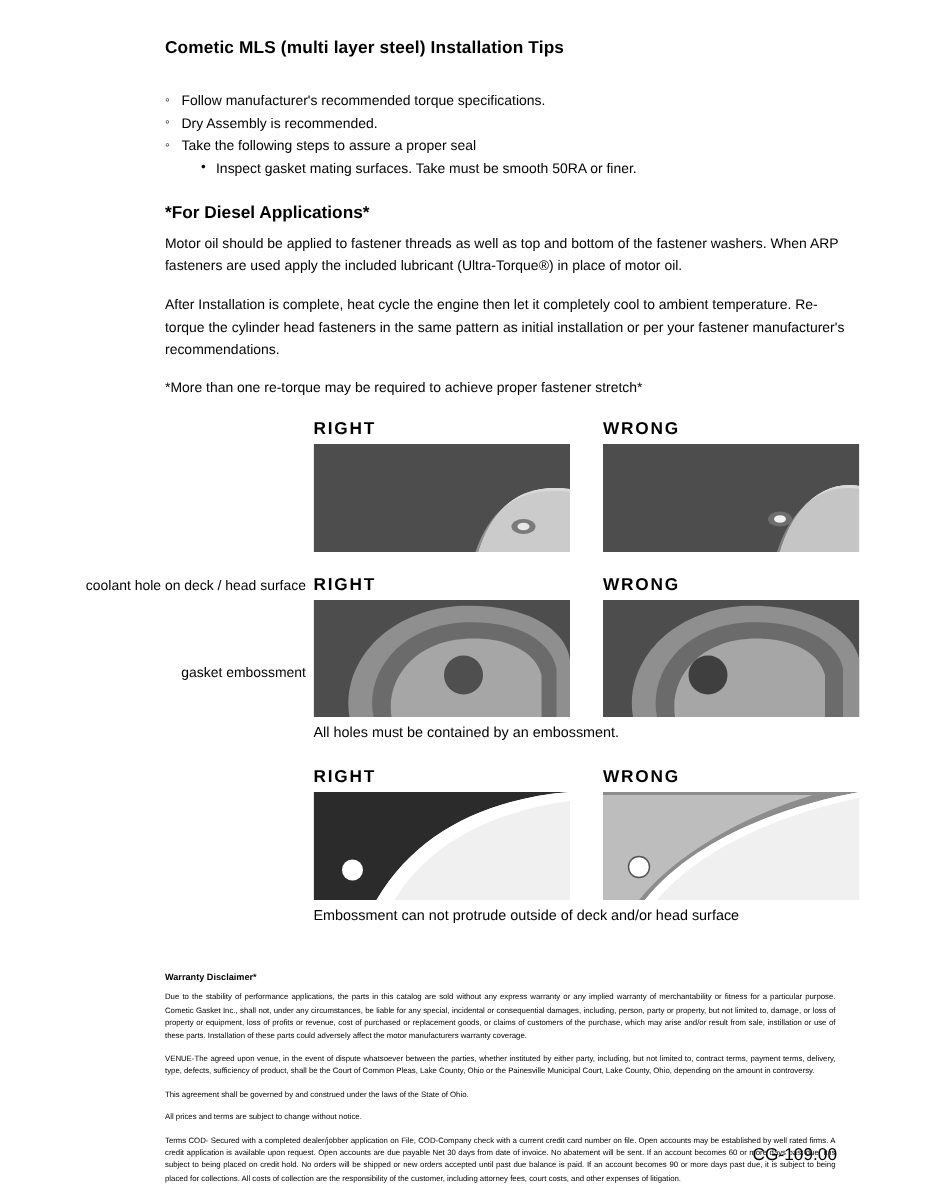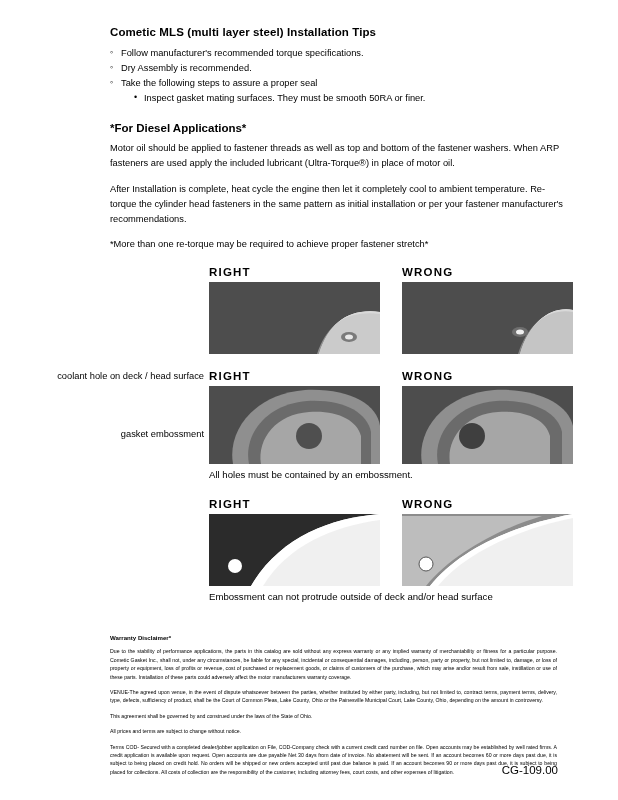--- a/index.html
+++ b/index.html
@@ -18,21 +18,21 @@
   .page {
     position: relative;
     width: 618px;
     height: 800px;
     box-sizing: border-box;
     padding: 26px 44px 0 44px;
   }
   h1.title {
     font-size: 11.5px;
     font-weight: bold;
-    margin: 0 0 8px 66px;
+    margin: 0 0 22px 66px;
     letter-spacing: 0.1px;
   }
   ul.bullets {
     list-style: none;
     margin: 0 0 0 66px;
     padding: 0;
     font-size: 9.3px;
     line-height: 1.62;
   }
   ul.bullets > li {
@@ -169,21 +169,21 @@
 <div class="page">
 
   <h1 class="title">Cometic MLS (multi layer steel) Installation Tips</h1>
 
   <ul class="bullets">
     <li>Follow manufacturer's recommended torque specifications.</li>
     <li>Dry Assembly is recommended.</li>
     <li>
       <span>Take the following steps to assure a proper seal</span>
       <ul class="subbullets">
-        <li>Inspect gasket mating surfaces.  They must be smooth 50RA or finer.</li>
+        <li>Inspect gasket mating surfaces.  Take must be smooth 50RA or finer.</li>
       </ul>
     </li>
   </ul>
 
   <h2 class="subhead">*For Diesel Applications*</h2>
   <p class="body">Motor oil should be applied to fastener threads as well as top and bottom of the fastener washers. When ARP fasteners are used apply the included lubricant (Ultra-Torque®) in place of motor oil.</p>
   <p class="body">After Installation is complete, heat cycle the engine then let it completely cool to ambient temperature. Re-torque the cylinder head fasteners in the same pattern as initial installation or per your fastener manufacturer's recommendations.</p>
   <p class="note">*More than one re-torque may be required to achieve proper fastener stretch*</p>
 
   <div class="figures">

